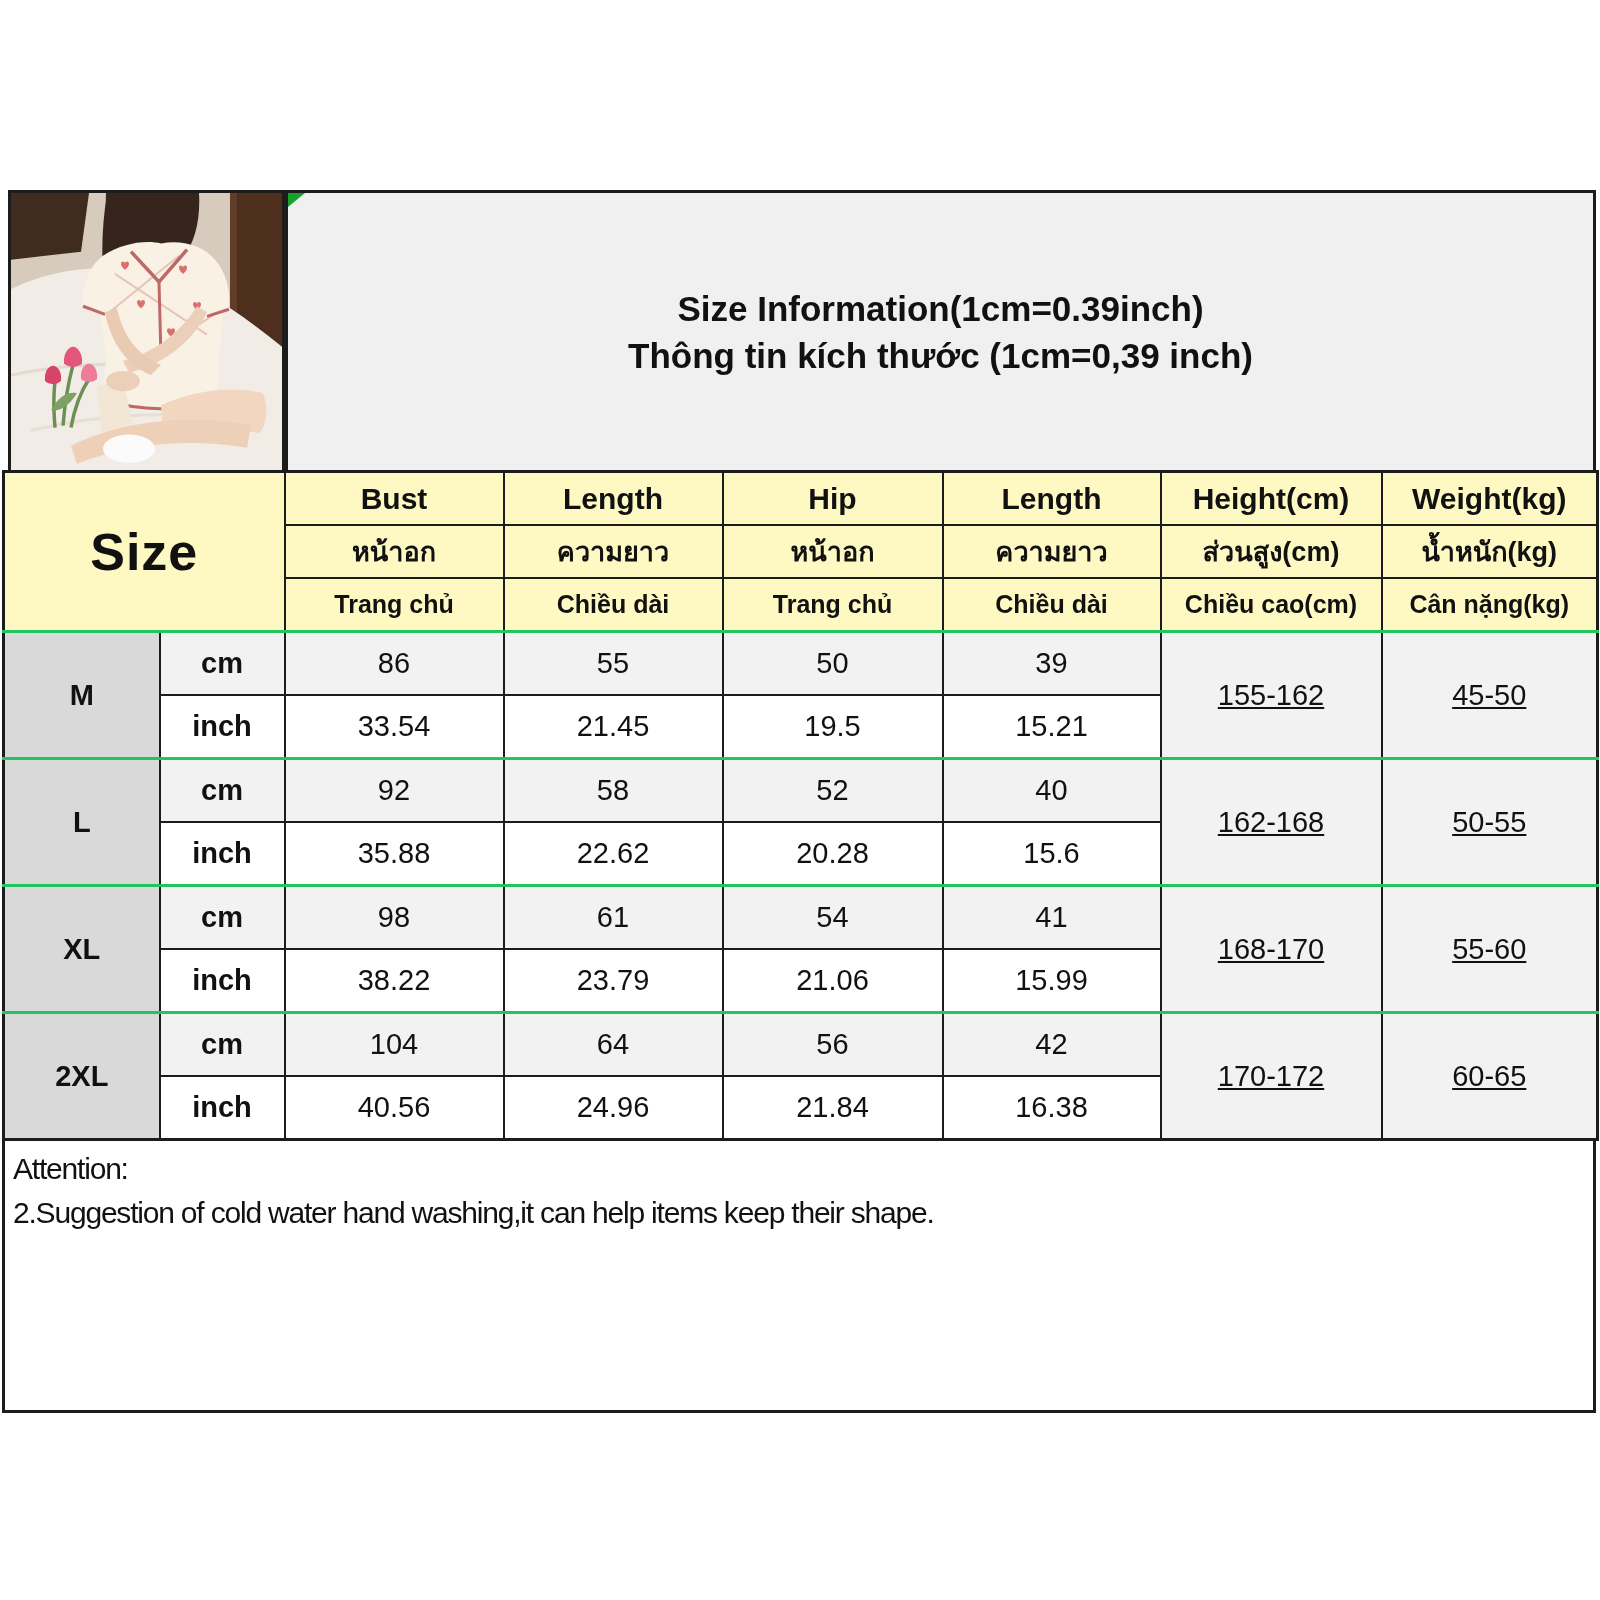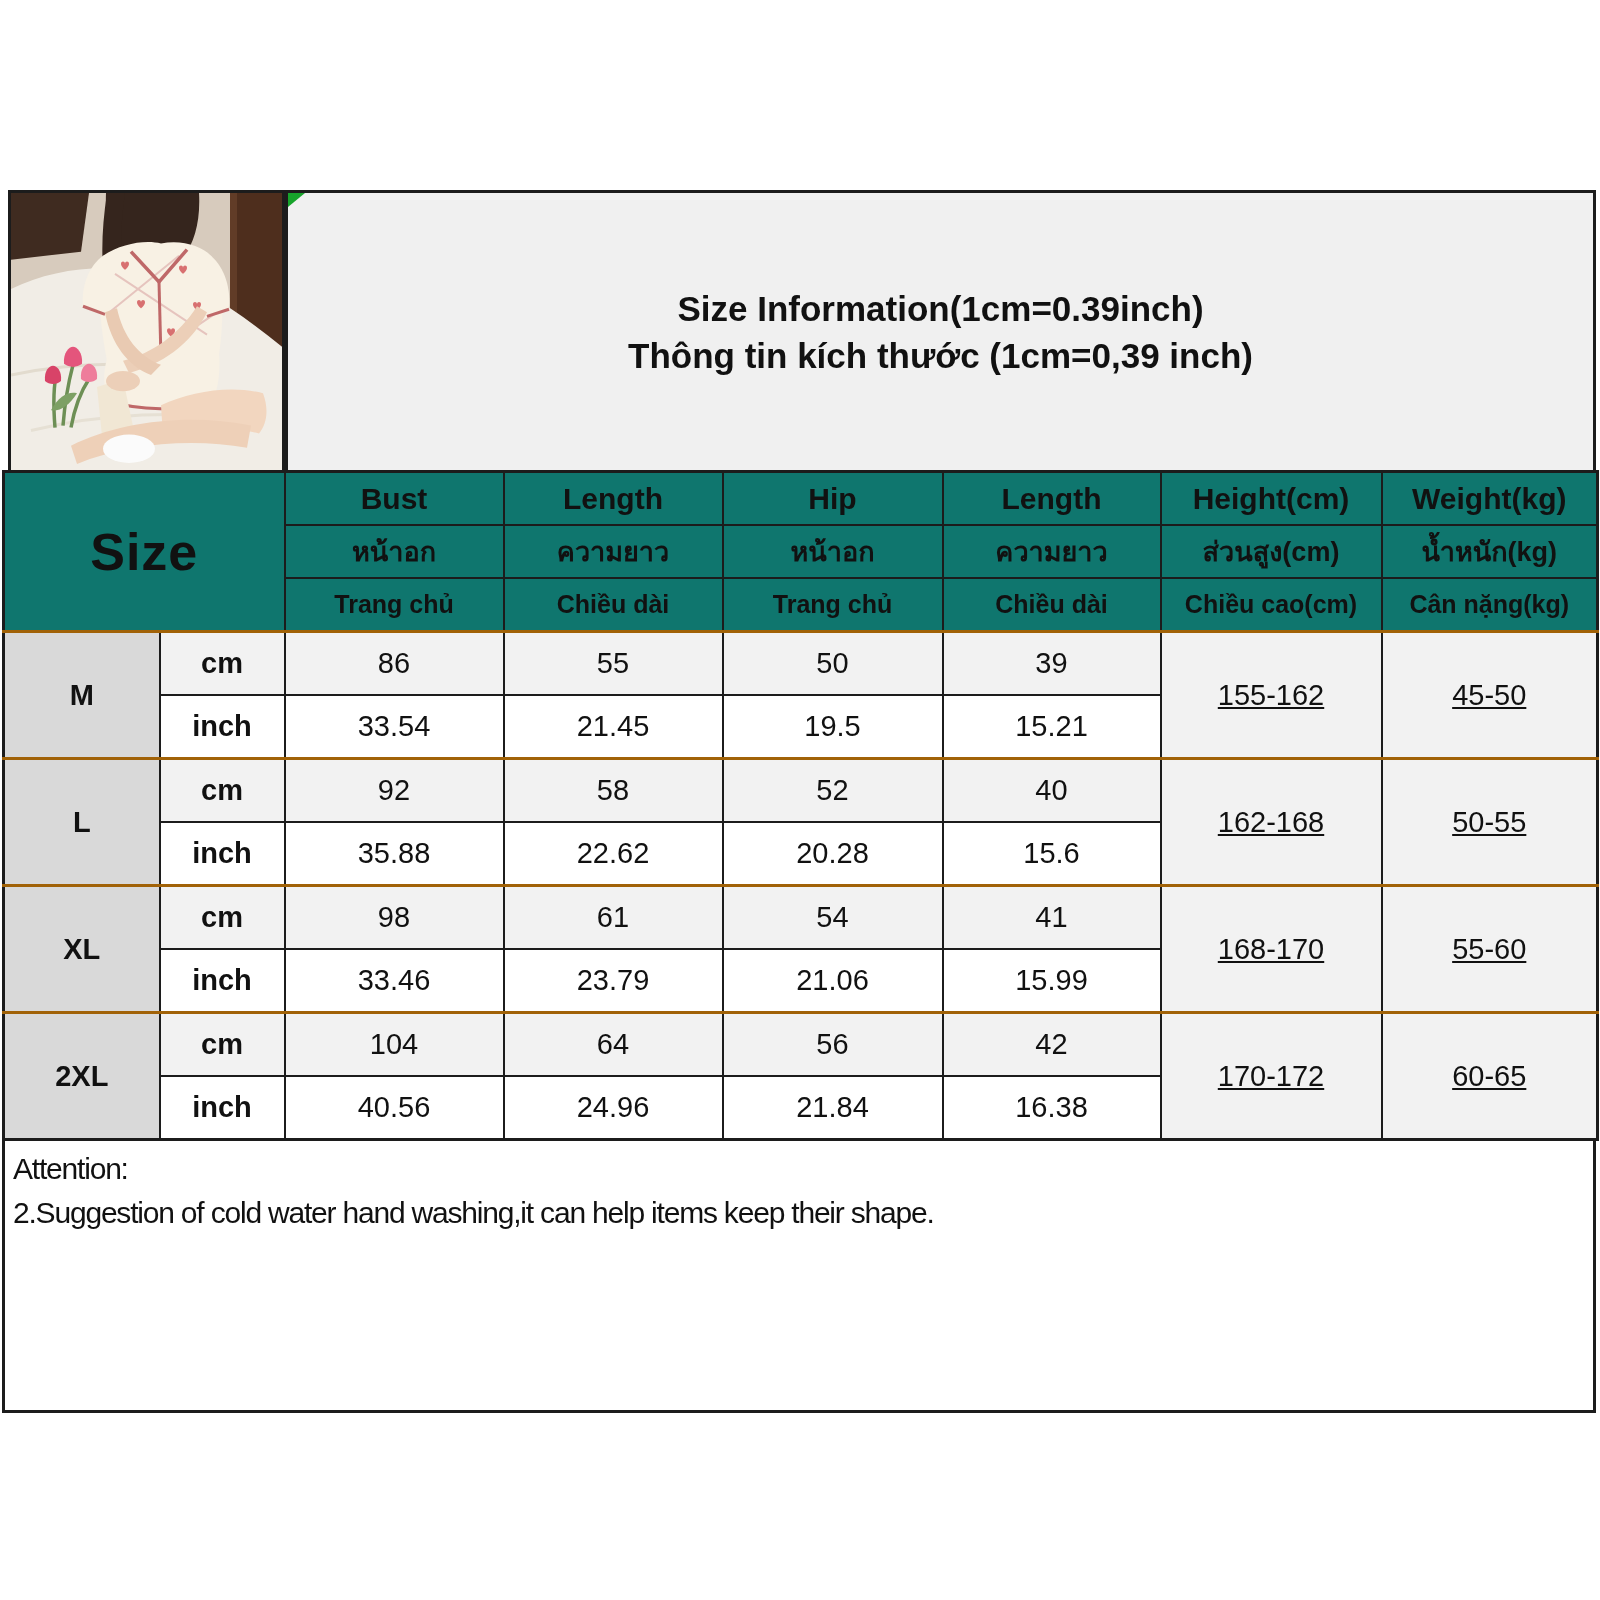--- a/index.html
+++ b/index.html
@@ -30,32 +30,32 @@
 
   
   table.size-table {
     width:1594px; border-collapse:collapse; table-layout:fixed;
     border:3px solid #1c1c1c;
   }
   table.size-table td {
     border:2px solid #1c1c1c; text-align:center; vertical-align:middle;
     padding:0; overflow:hidden;
   }
-  tr.hdr-row td { height:51px; background:#0f766e; font-weight:bold; }
+  tr.hdr-row td { height:51px; background:#fef9c3; font-weight:bold; }
   td.size-cell { background:#d9d9d9; font-weight:bold; font-size:52px; letter-spacing:1px; }
   .hdr-en { font-size:30px; }
   .hdr-th { font-size:27px; }
   .hdr-vi { font-size:25px; }
   tr.cm-row td, tr.inch-row td { height:61px; font-size:29px; }
   tr.cm-row td { background:#f2f2f2; }
   tr.inch-row td { background:#ffffff; }
   td.size-lbl { background:#d9d9d9 !important; font-weight:bold; font-size:31px; }
   td.unit { font-weight:bold; font-size:28px; }
   td.range-cell { background:#f2f2f2 !important; font-size:29px;text-decoration:underline; }
-  tr.group-start td { border-top:3px solid #a16207; }
+  tr.group-start td { border-top:3px solid #22c55e; }
 
   
   .attention-box {
     width:1594px; height:272px; box-sizing:border-box;
     border:3px solid #1c1c1c; border-top:0; background:#ffffff;
     padding:6px 10px 12px 8px;
   }
   .attn-line { font-size:30px; line-height:44px; letter-spacing:-1.2px; margin:0; }
 </style>
 </head>
@@ -209,21 +209,21 @@
           <td class="unit">cm</td>
           <td>98</td>
           <td>61</td>
           <td>54</td>
           <td>41</td>
           <td class="range-cell" rowspan="2">168-170</td>
           <td class="range-cell" rowspan="2">55-60</td>
         </tr>
         <tr class="inch-row">
           <td class="unit">inch</td>
-          <td>33.46</td>
+          <td>38.22</td>
           <td>23.79</td>
           <td>21.06</td>
           <td>15.99</td>
         </tr>
 
         <tr class="cm-row group-start">
           <td class="size-lbl" rowspan="2">2XL</td>
           <td class="unit">cm</td>
           <td>104</td>
           <td>64</td>

